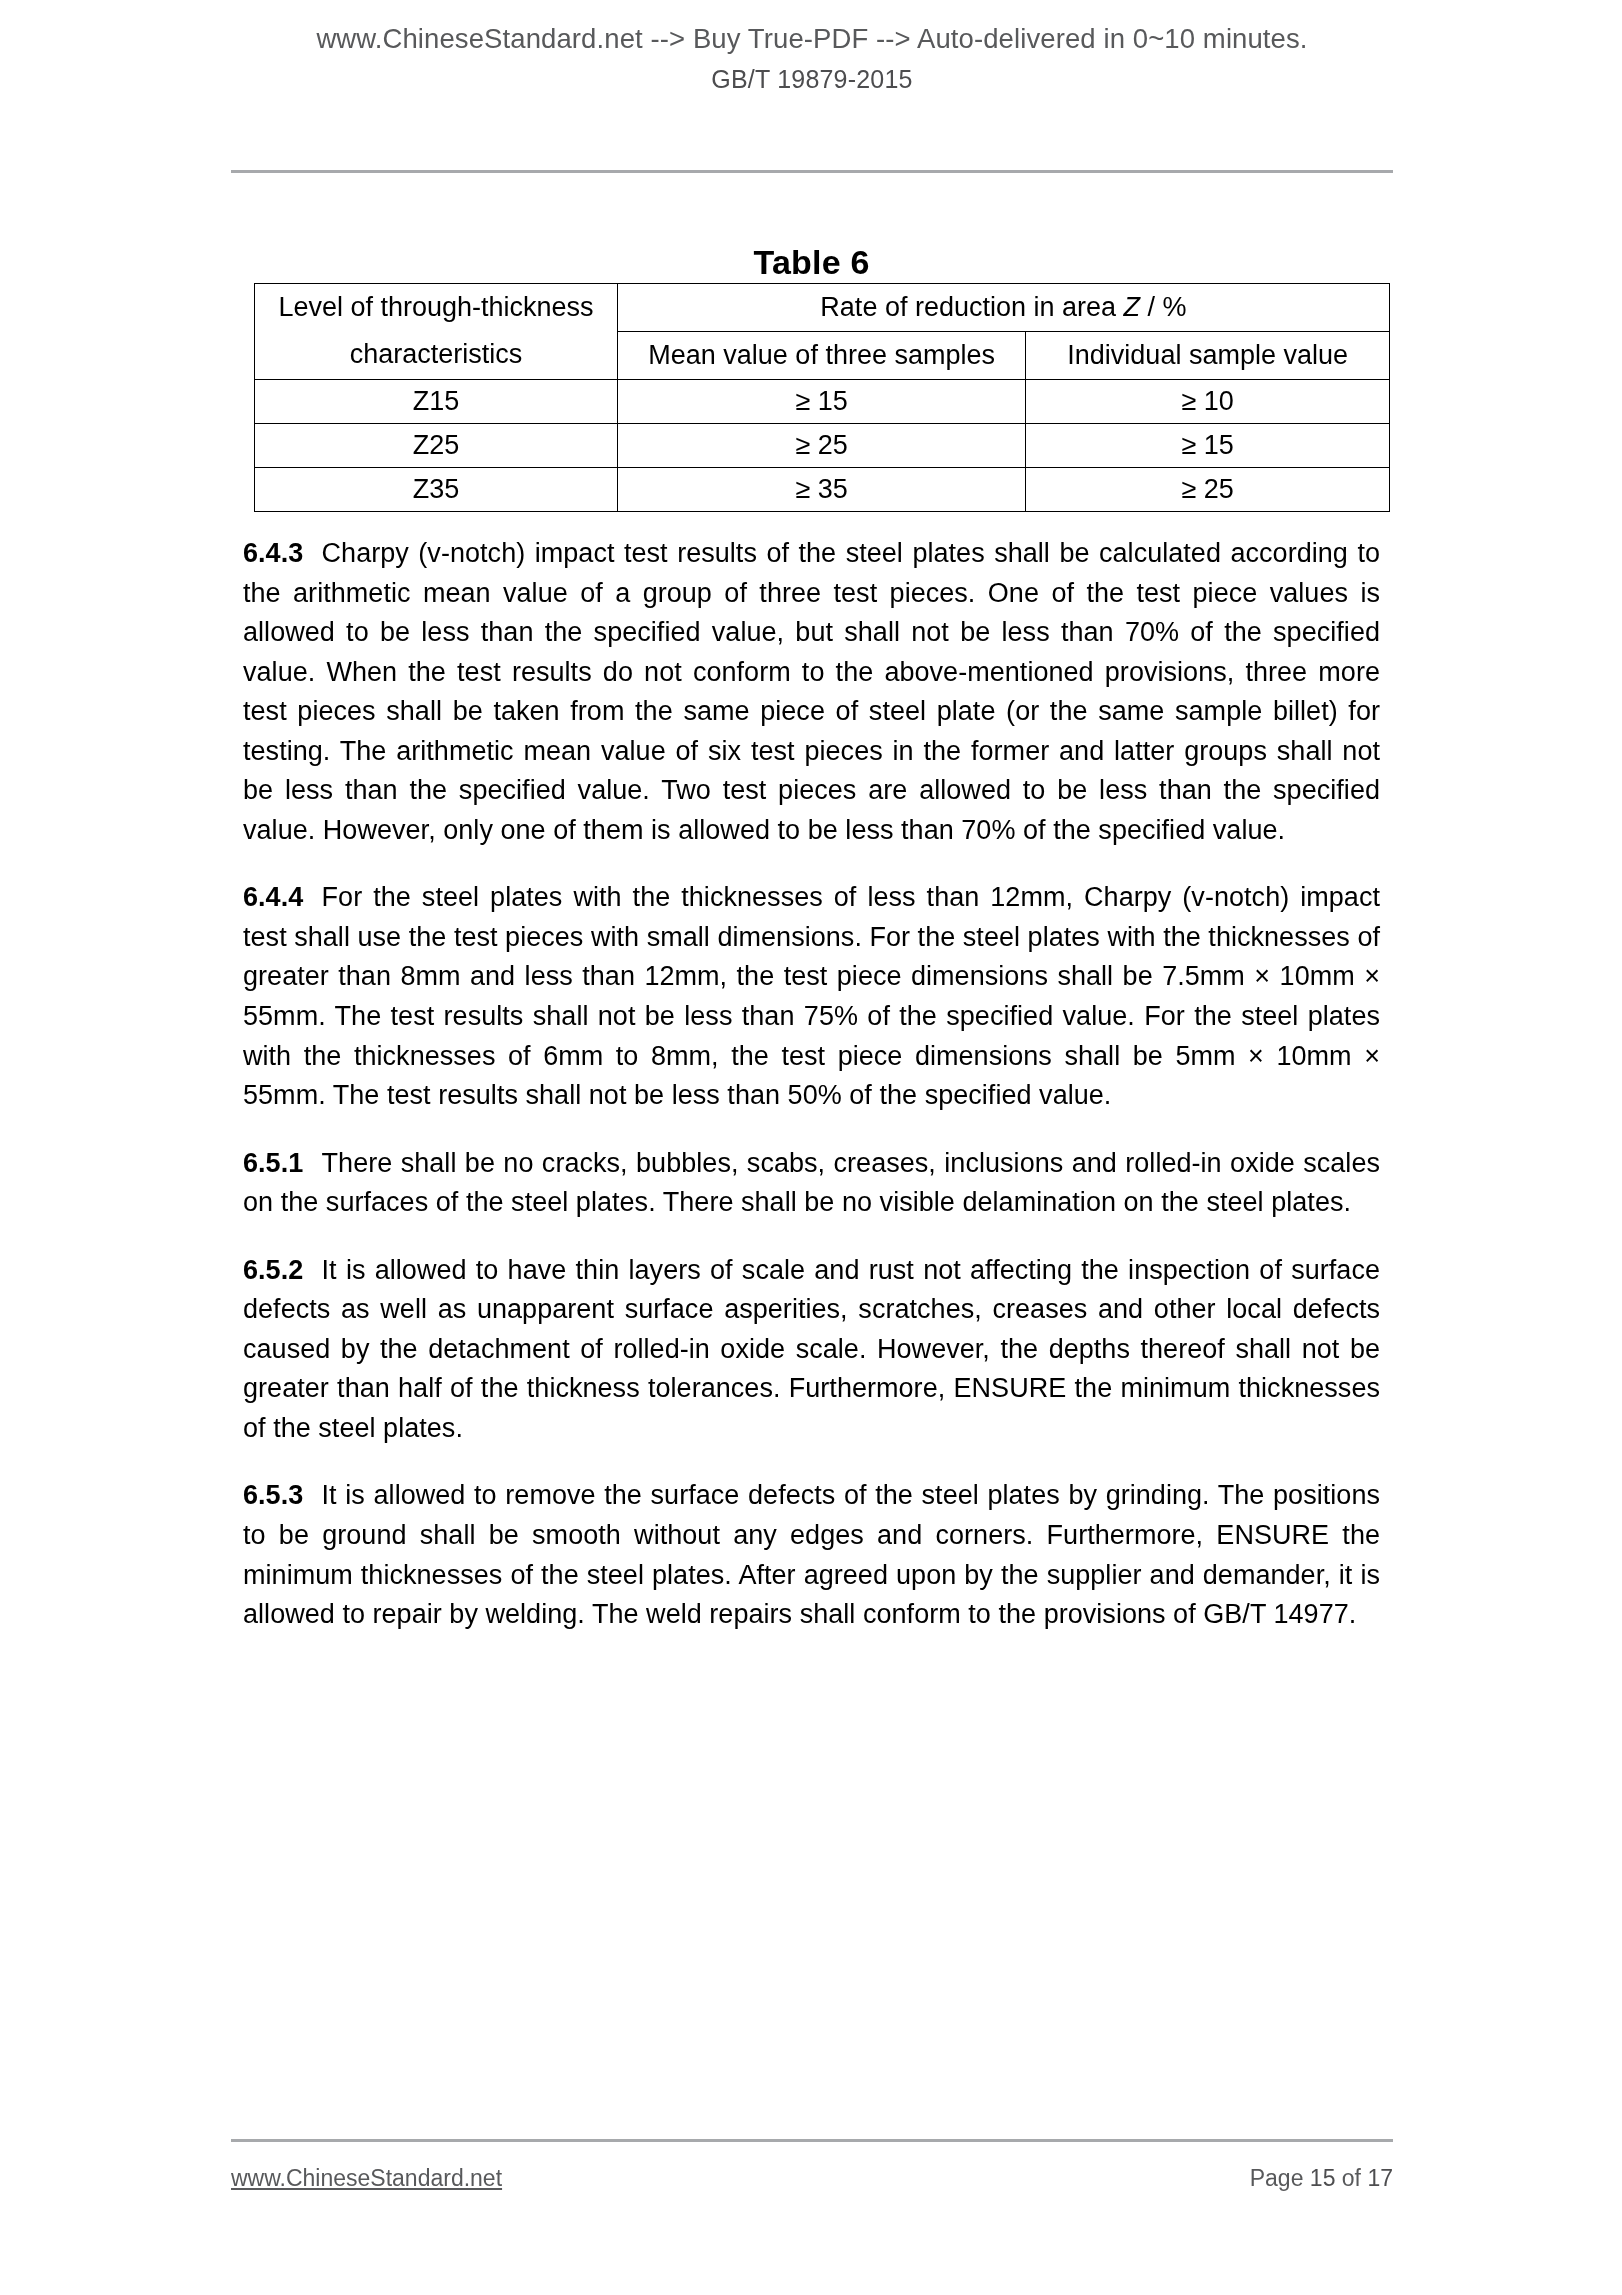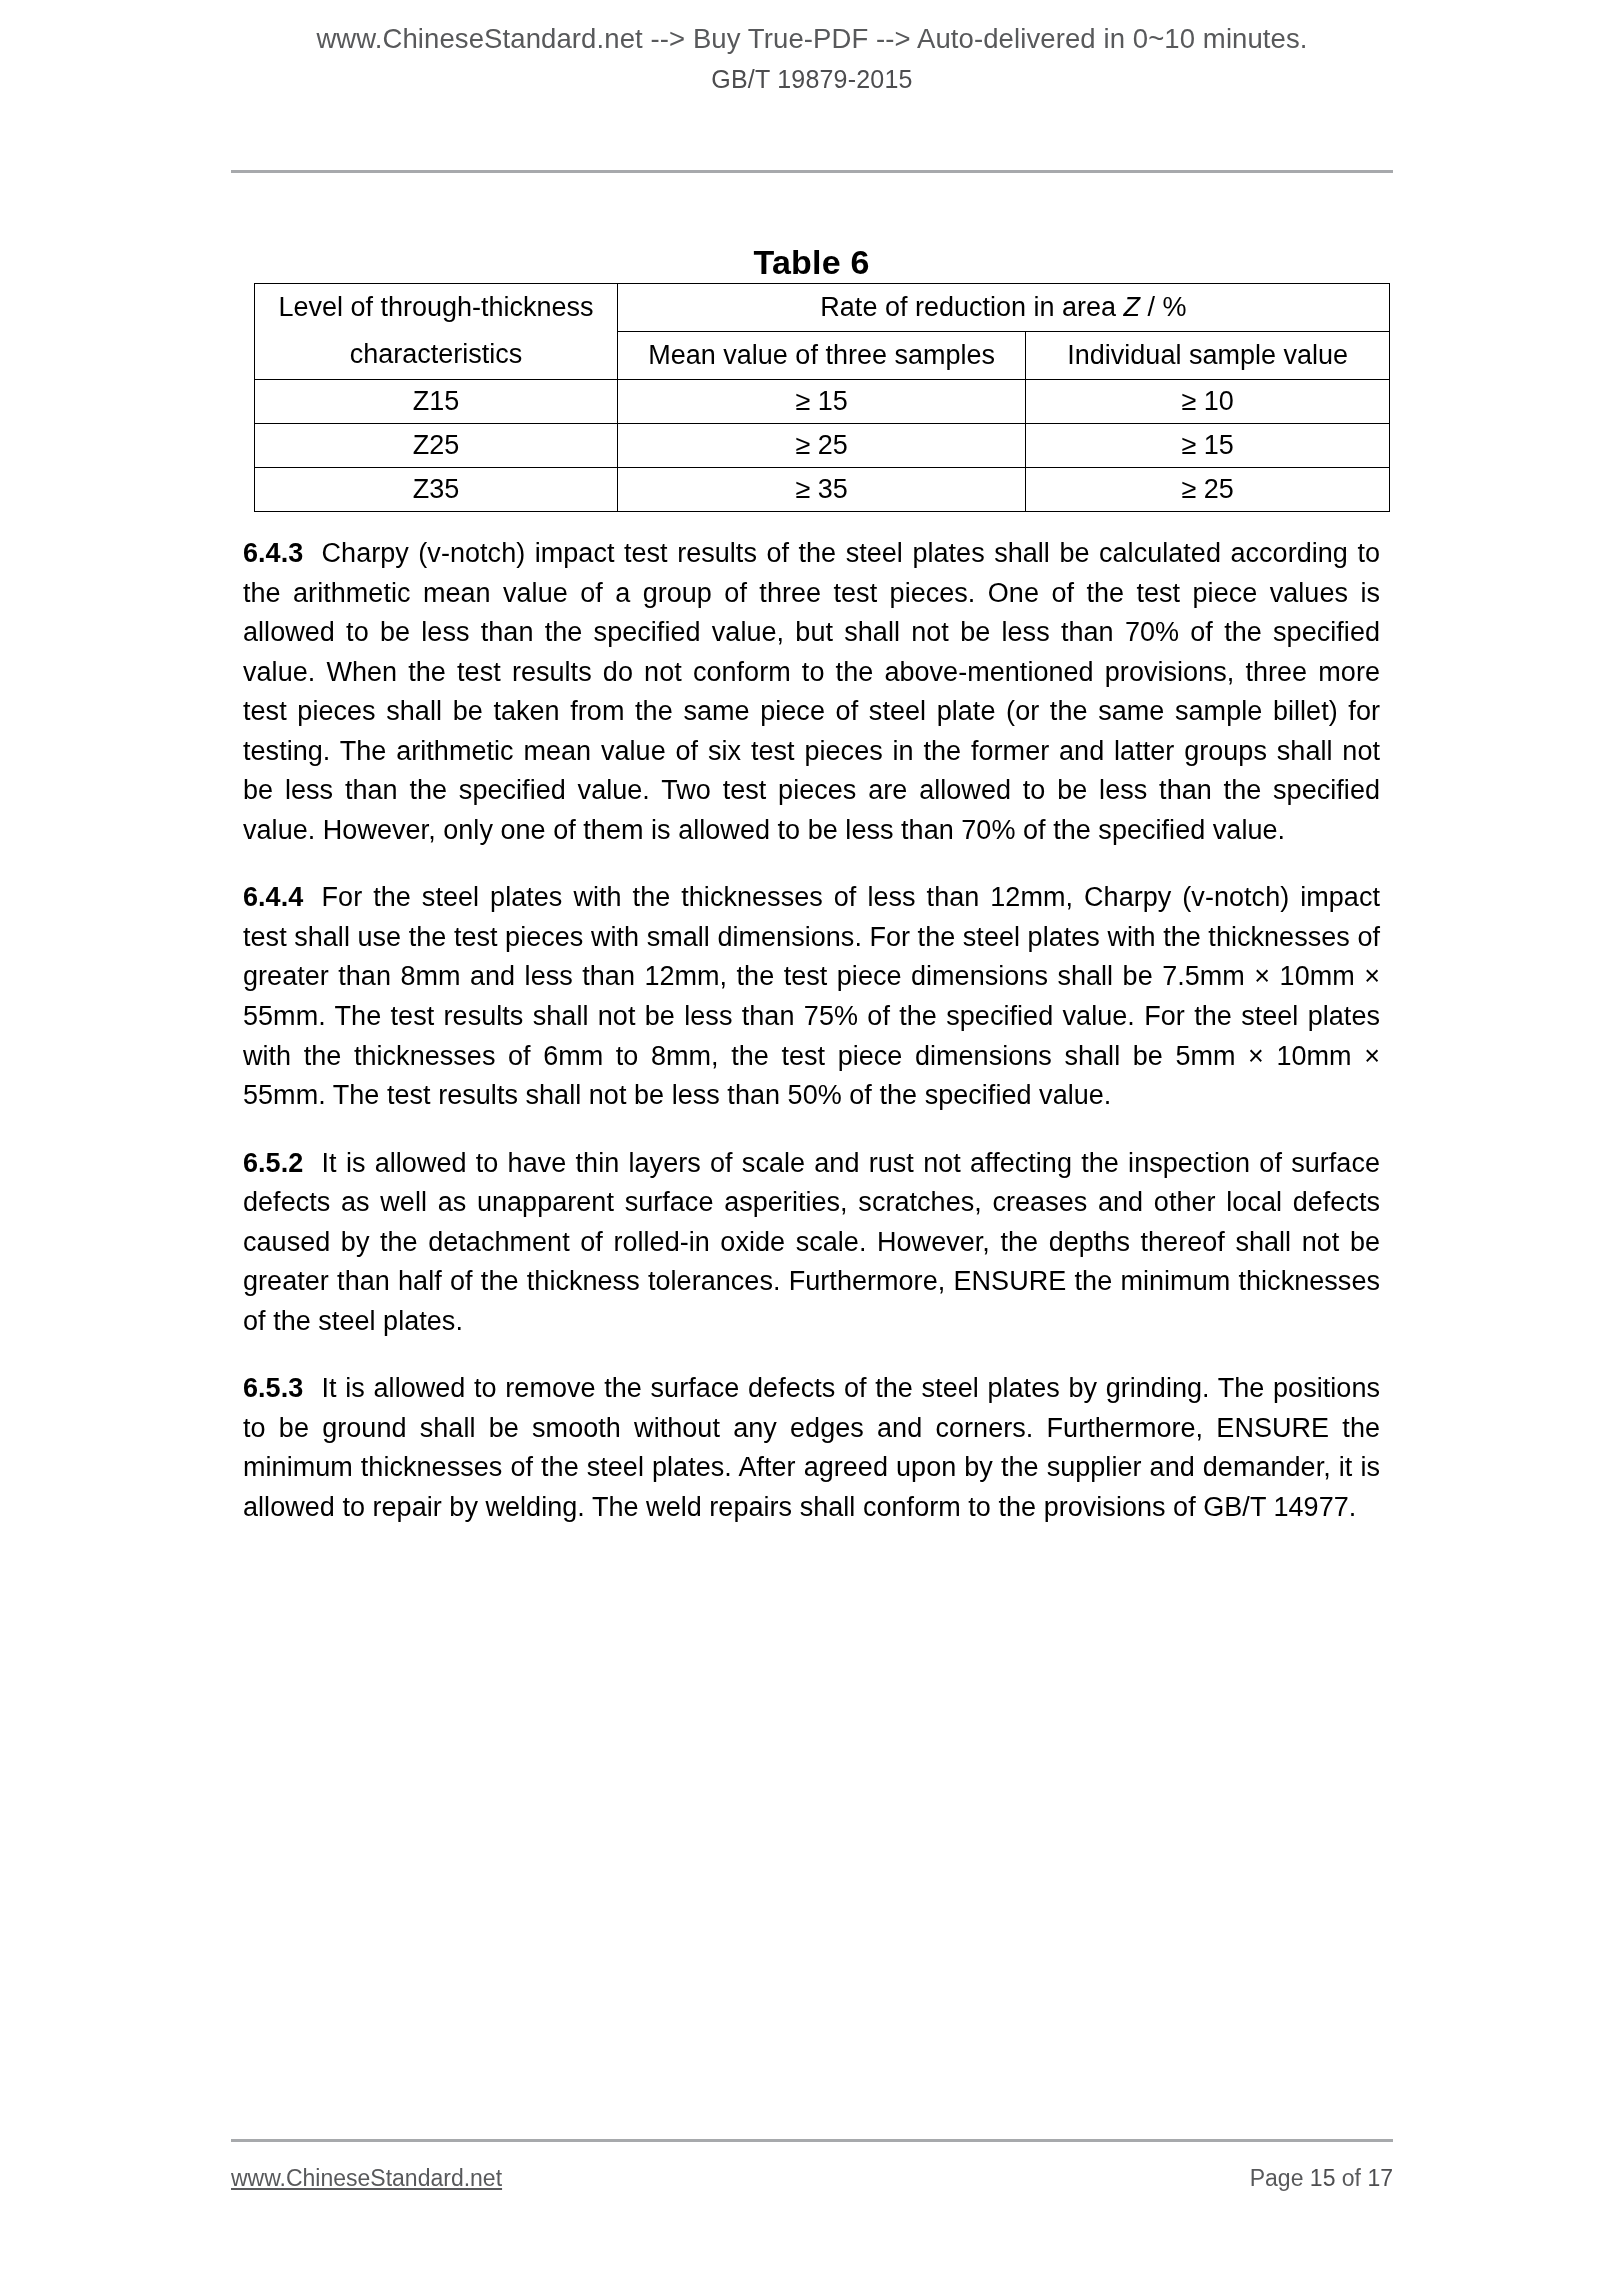--- a/index.html
+++ b/index.html
@@ -206,20 +206,21 @@
     </tbody>
   </table>
 
   <div class="body">
 
     <p class="para"><span class="num">6.4.3</span><span class="gap"></span><span>Charpy (v-notch) impact test results of the steel plates shall be calculated according to the arithmetic mean value of a group of three test pieces. One of the test piece values is allowed to be less than the specified value, but shall not be less than 70% of the specified value. When the test results do not conform to the above-mentioned provisions, three more test pieces shall be taken from the same piece of steel plate (or the same sample billet) for testing. The arithmetic mean value of six test pieces in the former and latter groups shall not be less than the specified value. Two test pieces are allowed to be less than the specified value. However, only one of them is allowed to be less than 70% of the specified value.</span></p>
 
     <p class="para"><span class="num">6.4.4</span><span class="gap"></span><span>For the steel plates with the thicknesses of less than 12mm, Charpy (v-notch) impact test shall use the test pieces with small dimensions. For the steel plates with the thicknesses of greater than 8mm and less than 12mm, the test piece dimensions shall be 7.5mm × 10mm × 55mm. The test results shall not be less than 75% of the specified value. For the steel plates with the thicknesses of 6mm to 8mm, the test piece dimensions shall be 5mm × 10mm × 55mm. The test results shall not be less than 50% of the specified value.</span></p>
 
 
+    <p class="para"><span class="num">6.5.1</span><span class="gap"></span><span>There shall be no cracks, bubbles, scabs, creases, inclusions and rolled-in oxide scales on the surfaces of the steel plates. There shall be no visible delamination on the steel plates.</span></p>
 
     <p class="para"><span class="num">6.5.2</span><span class="gap"></span><span>It is allowed to have thin layers of scale and rust not affecting the inspection of surface defects as well as unapparent surface asperities, scratches, creases and other local defects caused by the detachment of rolled-in oxide scale. However, the depths thereof shall not be greater than half of the thickness tolerances. Furthermore, ENSURE the minimum thicknesses of the steel plates.</span></p>
 
     <p class="para"><span class="num">6.5.3</span><span class="gap"></span><span>It is allowed to remove the surface defects of the steel plates by grinding. The positions to be ground shall be smooth without any edges and corners. Furthermore, ENSURE the minimum thicknesses of the steel plates. After agreed upon by the supplier and demander, it is allowed to repair by welding. The weld repairs shall conform to the provisions of GB/T 14977.</span></p>
 
   </div>
 
   <div class="footer-rule"></div>
   <div class="footer">
     <a class="footer-link" href="#">www.ChineseStandard.net</a>

